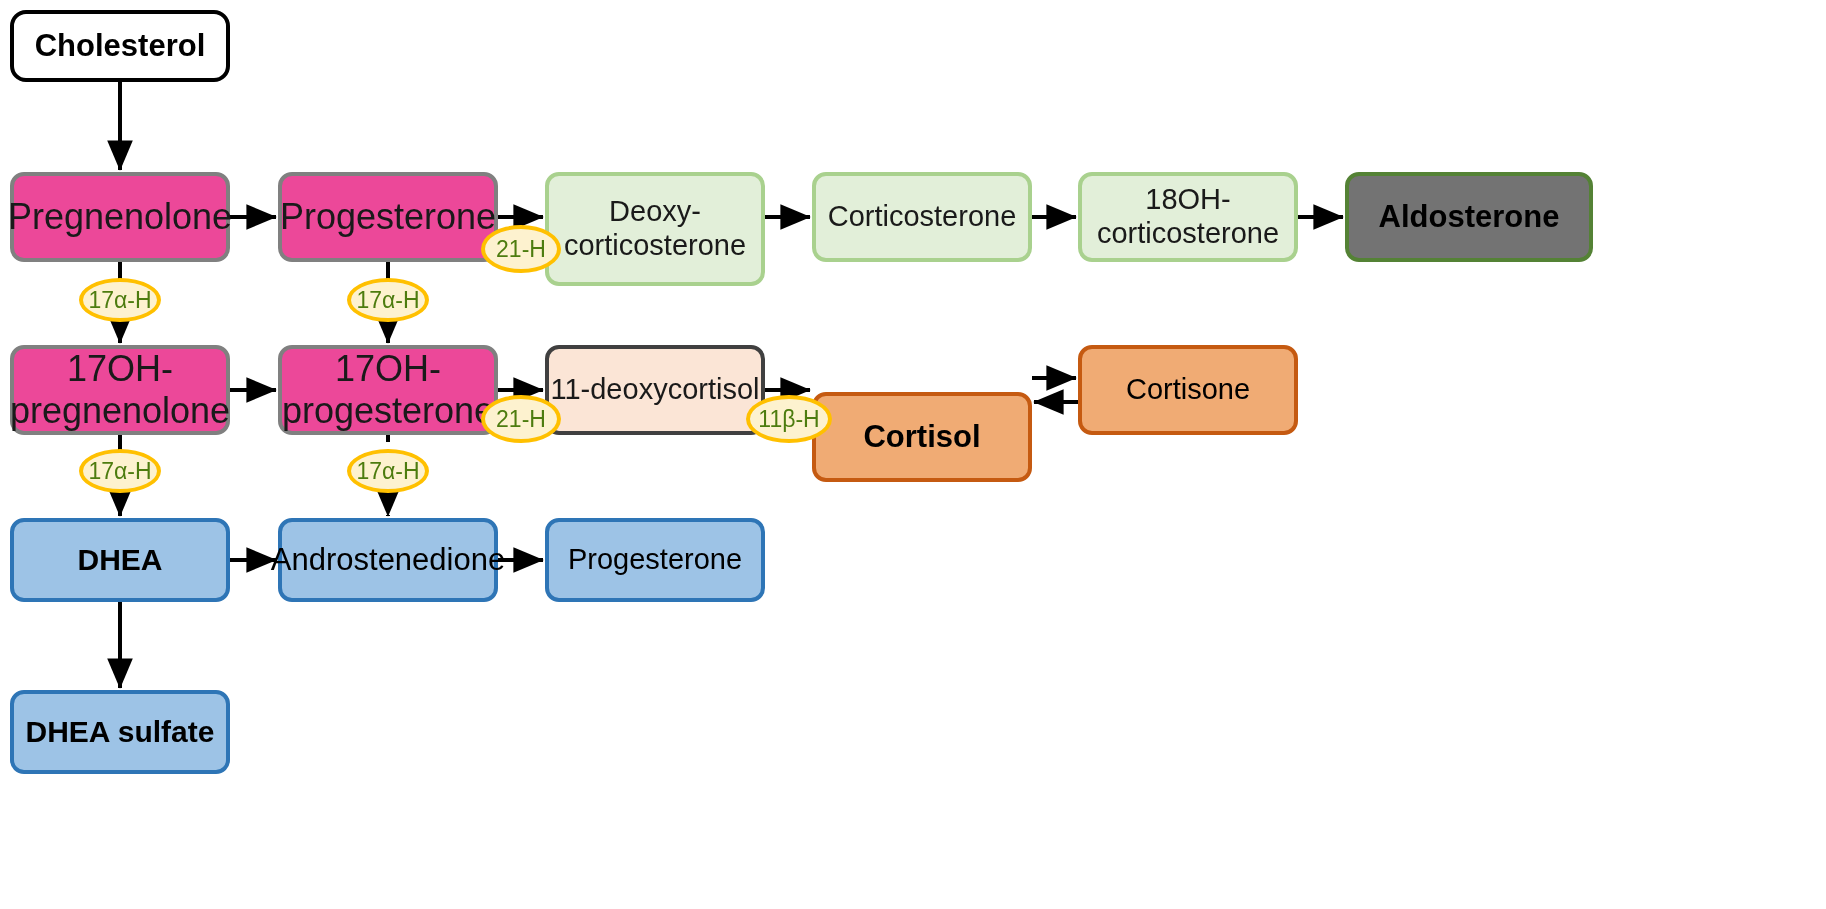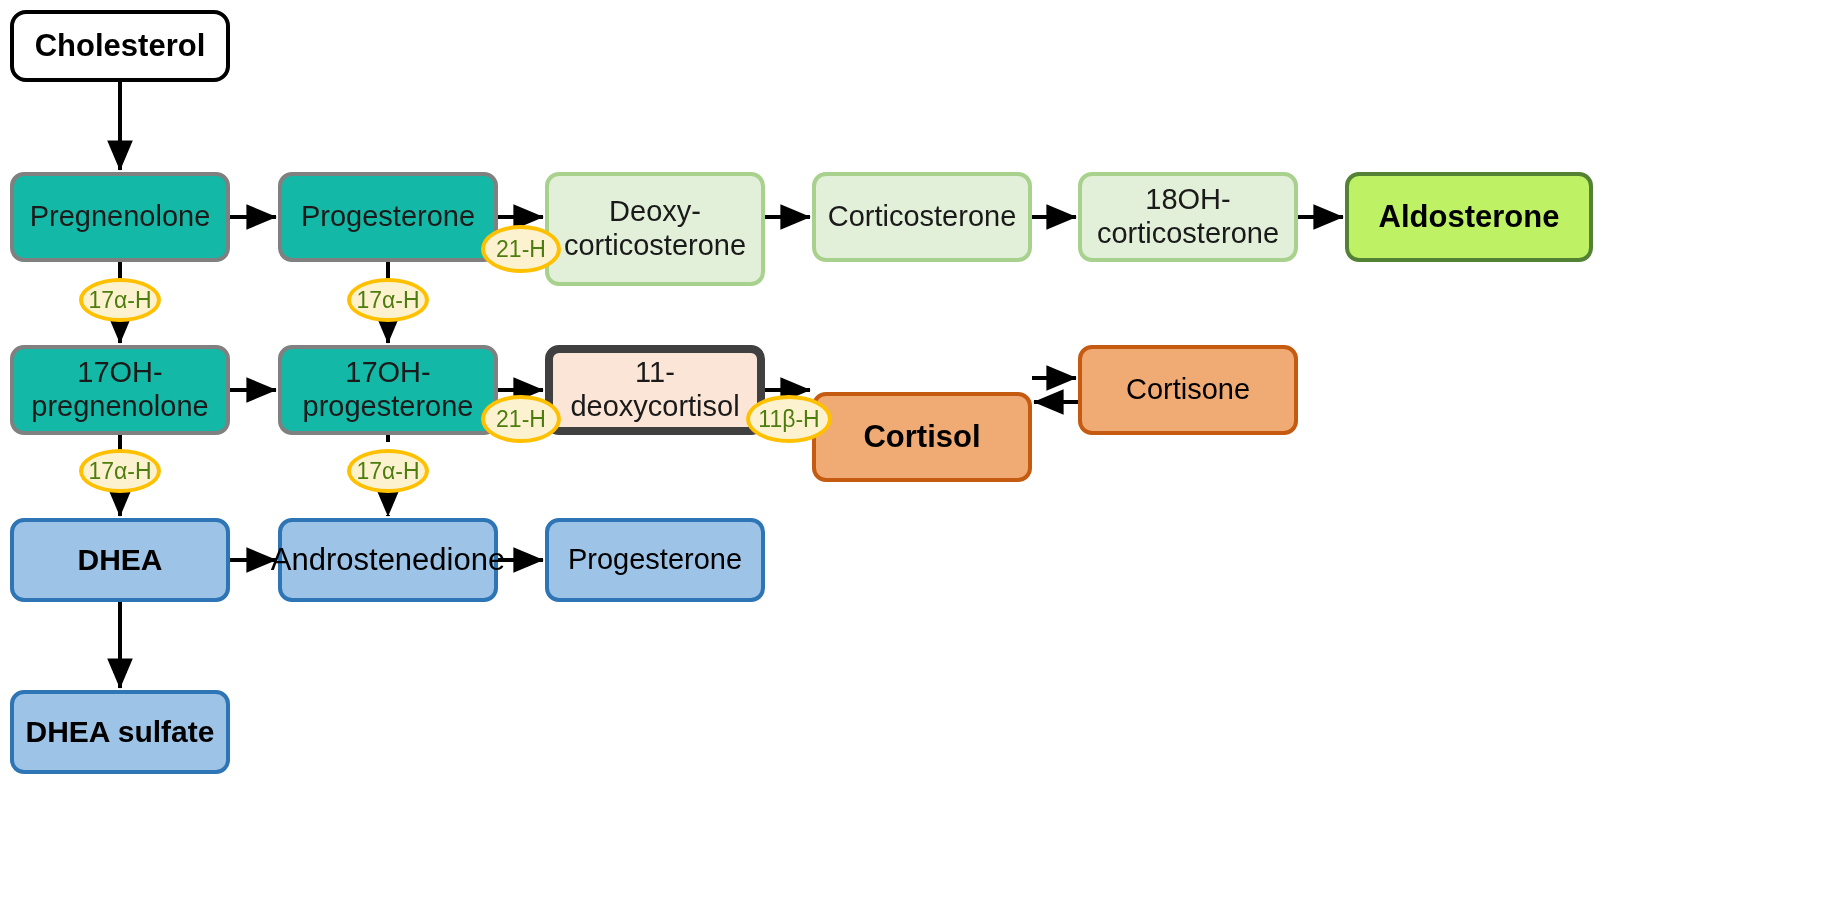--- a/index.html
+++ b/index.html
@@ -5,24 +5,24 @@
   html,body{margin:0;padding:0;background:#ffffff;}
   body{font-family:"Liberation Sans","DejaVu Sans",sans-serif;}
   #stage{position:relative;width:1826px;height:909px;background:#fff;overflow:hidden;}
   #edges{position:absolute;left:0;top:0;width:1826px;height:909px;pointer-events:none;}
 
   .node{position:absolute;box-sizing:border-box;display:flex;align-items:center;
         justify-content:center;text-align:center;border-radius:14px;
         line-height:1.16;white-space:pre-line;}
 
   .n-chol{background:#ffffff;border:4px solid #000000;color:#000;font-weight:bold;font-size:31px;border-radius:16px;}
-  .n-grey{background:#14b8a6;border:4px solid #808080;color:#1a1a1a;font-size:29px;}
+  .n-grey{background:#ec4899;border:4px solid #808080;color:#1a1a1a;font-size:36px;}
   .n-greenlt{background:#e2efd9;border:4px solid #a9d18e;color:#1a1a1a;font-size:29px;}
-  .n-greendk{background:#bef264;border:4px solid #548235;color:#000;font-size:31px;font-weight:bold;}
-  .n-orangelt{background:#fbe5d6;border:8px solid #404040;color:#1a1a1a;font-size:29px;}
+  .n-greendk{background:#737373;border:4px solid #548235;color:#000;font-size:31px;font-weight:bold;}
+  .n-orangelt{background:#fbe5d6;border:4px solid #404040;color:#1a1a1a;font-size:29px;}
   .n-orangedk{background:#f0ab74;border:4px solid #c55a11;color:#000;font-size:29px;}
   .n-orangedk.bold{font-weight:bold;font-size:31px;margin-top:47px;}
   .n-blue{background:#9dc3e6;border:4px solid #2e75b6;color:#000;font-size:29px;}
   .n-blue.bold{font-weight:normal;font-size:31px;}
   .n-blue.bigbold{font-weight:bold;font-size:30px;}
 
   .enzyme{position:absolute;box-sizing:border-box;display:flex;align-items:center;
           justify-content:center;background:#fdf2cf;border:4px solid #ffc000;
           border-radius:50%;color:#4d7c0f;font-size:23px;z-index:5;}
 </style>

